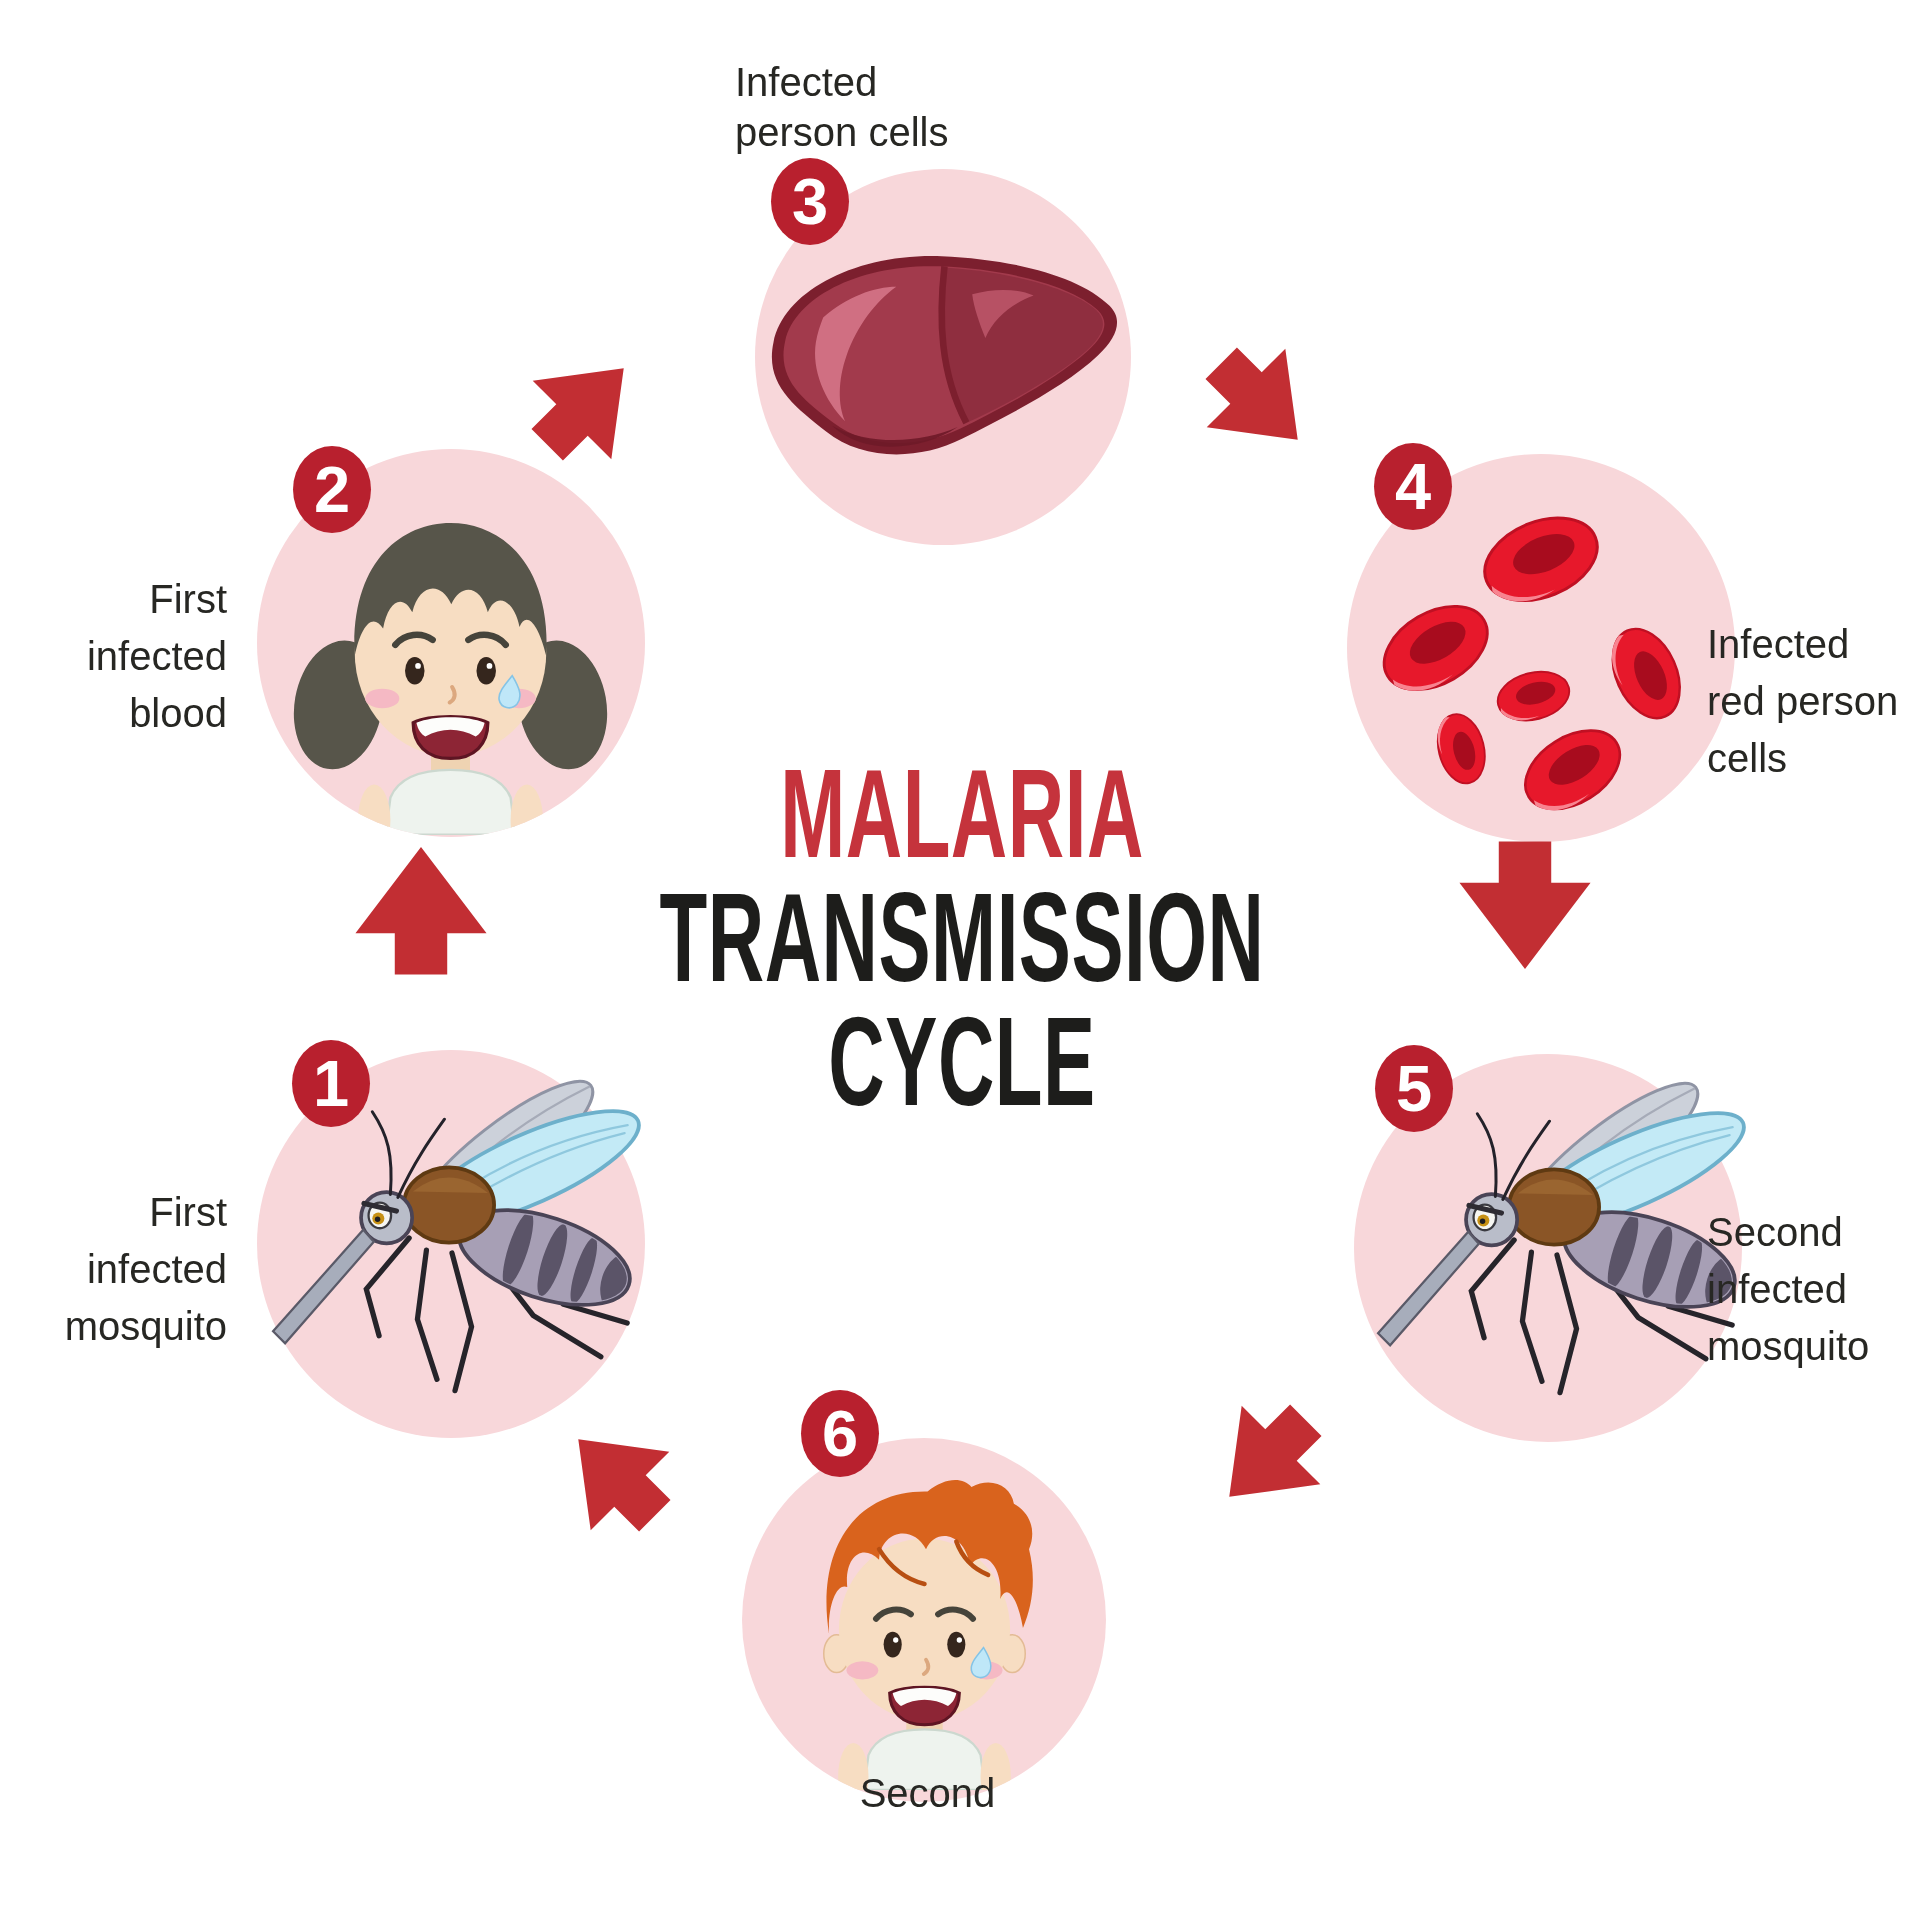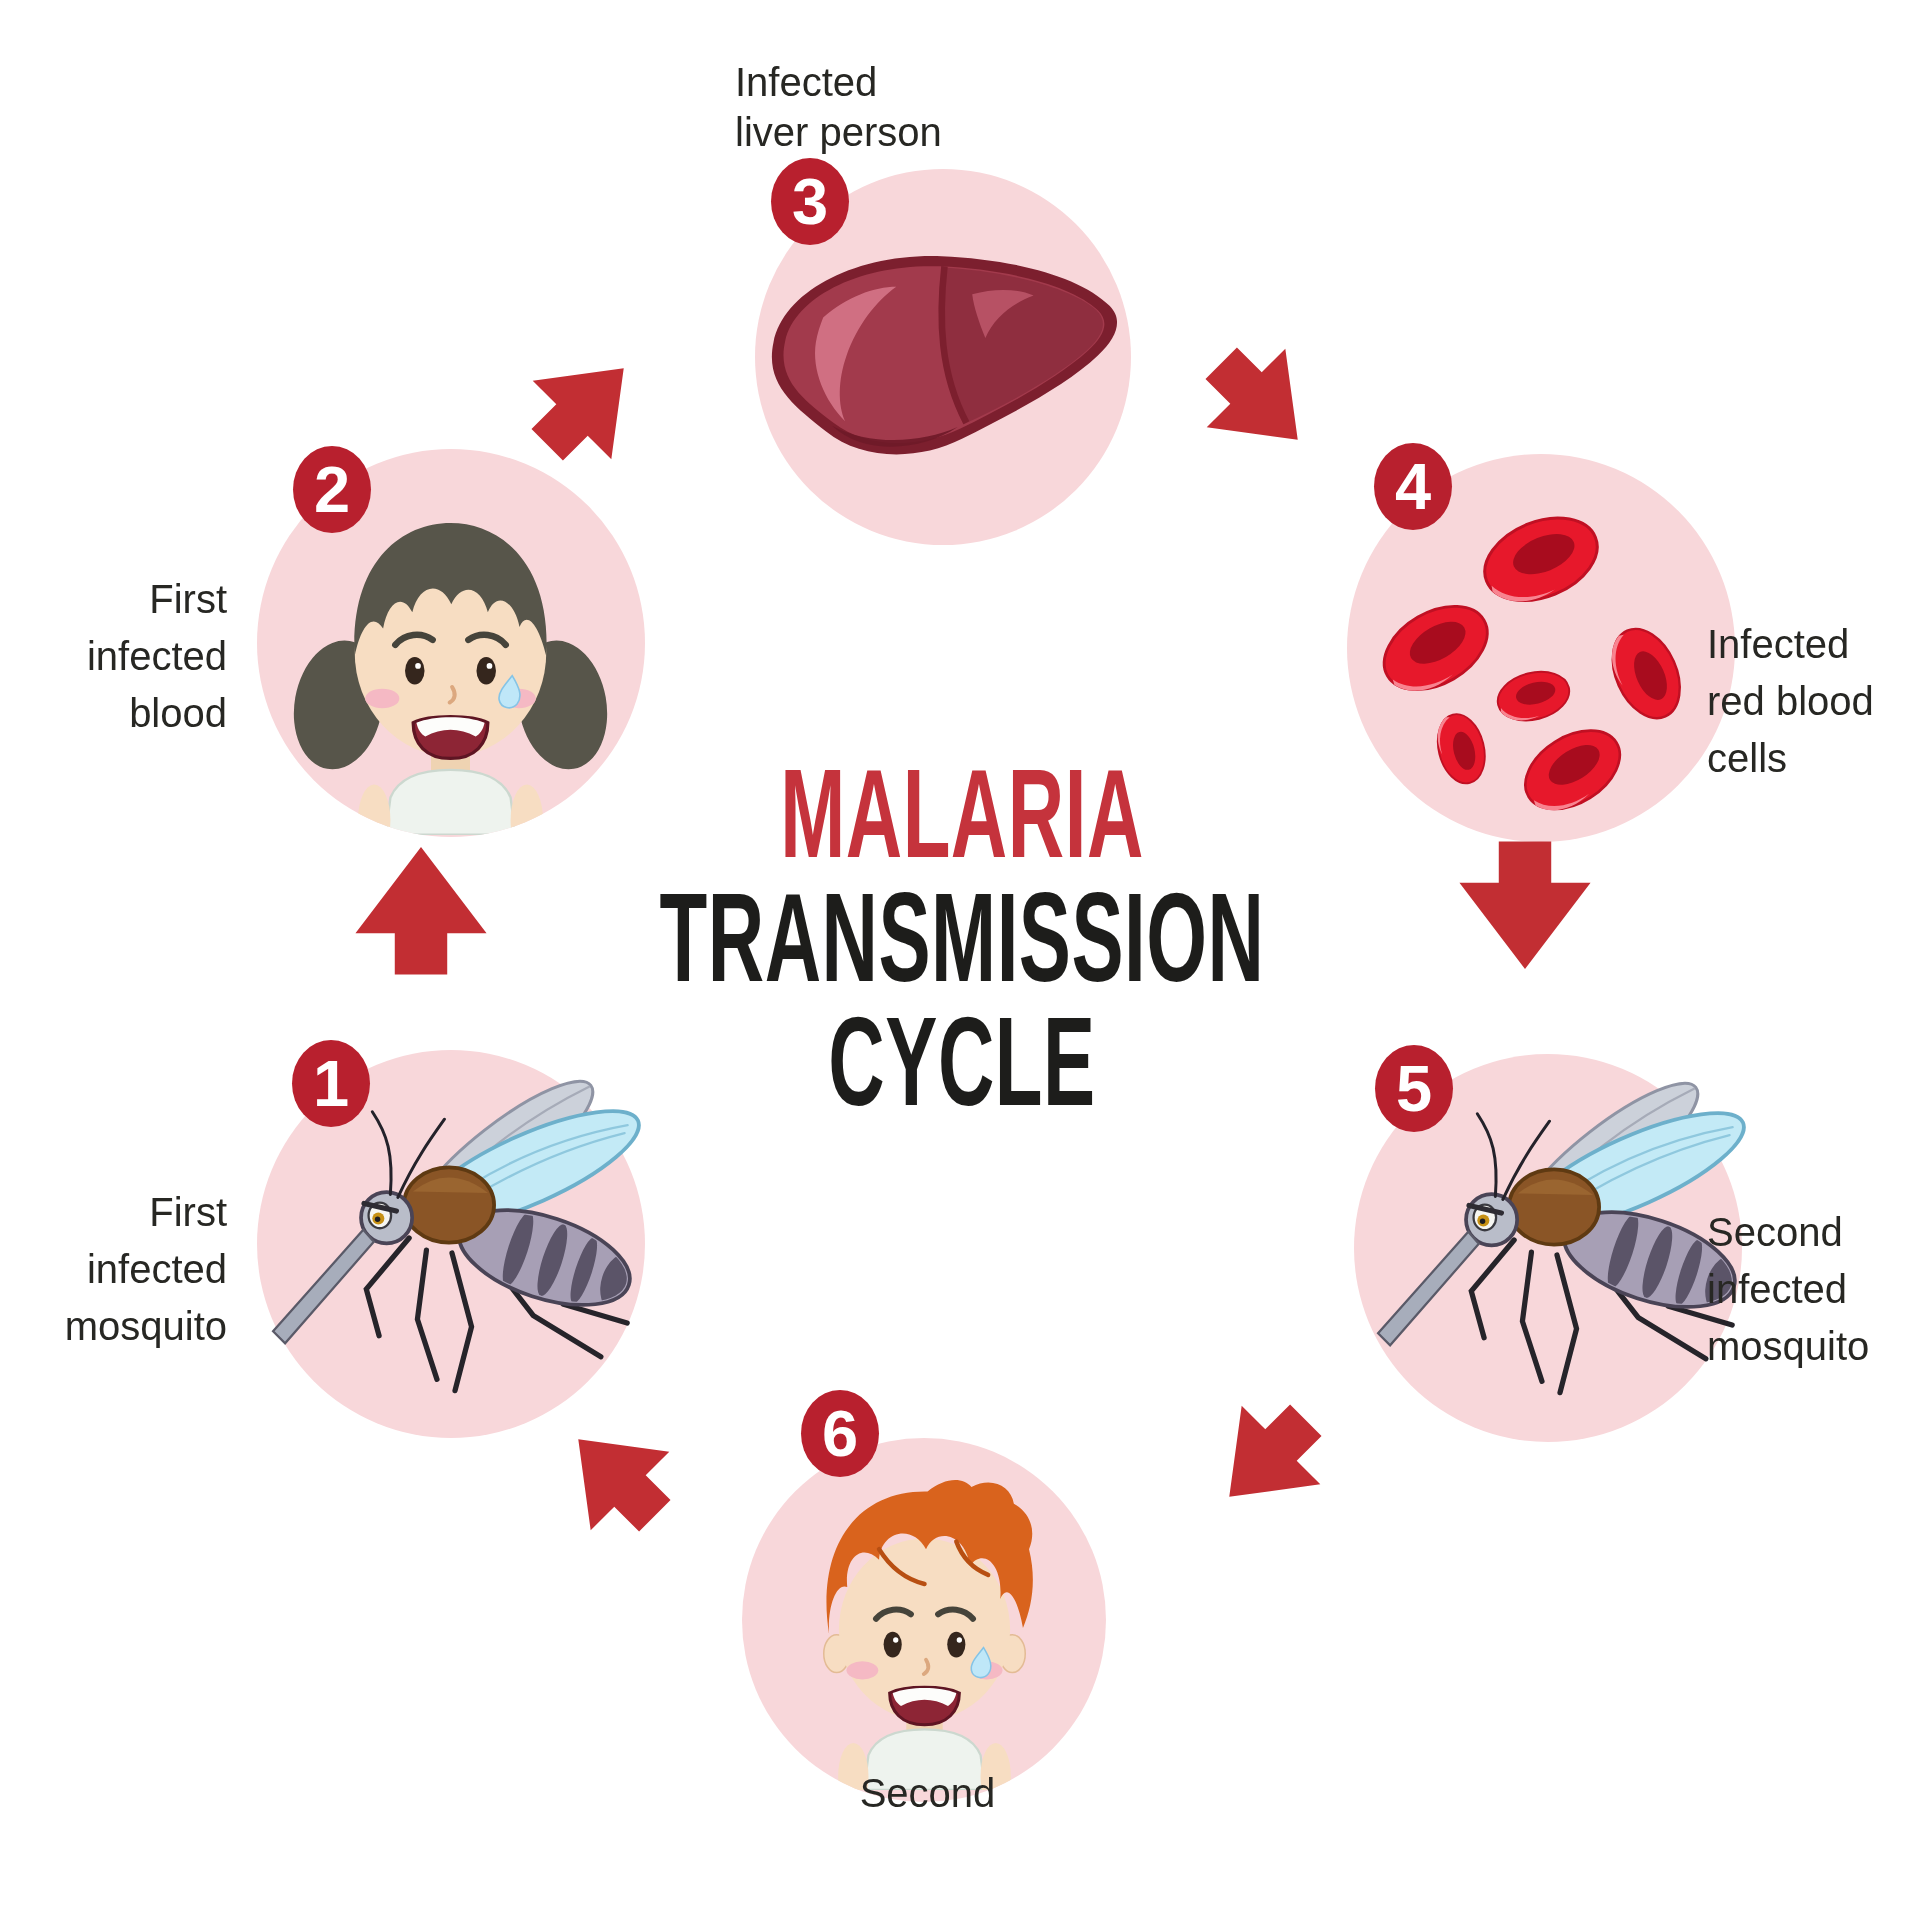--- a/index.html
+++ b/index.html
@@ -264,25 +264,25 @@
     <div>infected</div>
     <div>mosquito</div>
   </div>
   <div class="label l2">
     <div>First</div>
     <div>infected</div>
     <div>blood</div>
   </div>
   <div class="label l3">
     <div>Infected</div>
-    <div>liver person</div>
+    <div>person cells</div>
   </div>
   <div class="label l4">
     <div>Infected</div>
-    <div>red blood</div>
+    <div>red person</div>
     <div>cells</div>
   </div>
   <div class="label l5">
     <div>Second</div>
     <div>infected</div>
     <div>mosquito</div>
   </div>
   <div class="label l6">
     <div>Second</div>
   </div>

